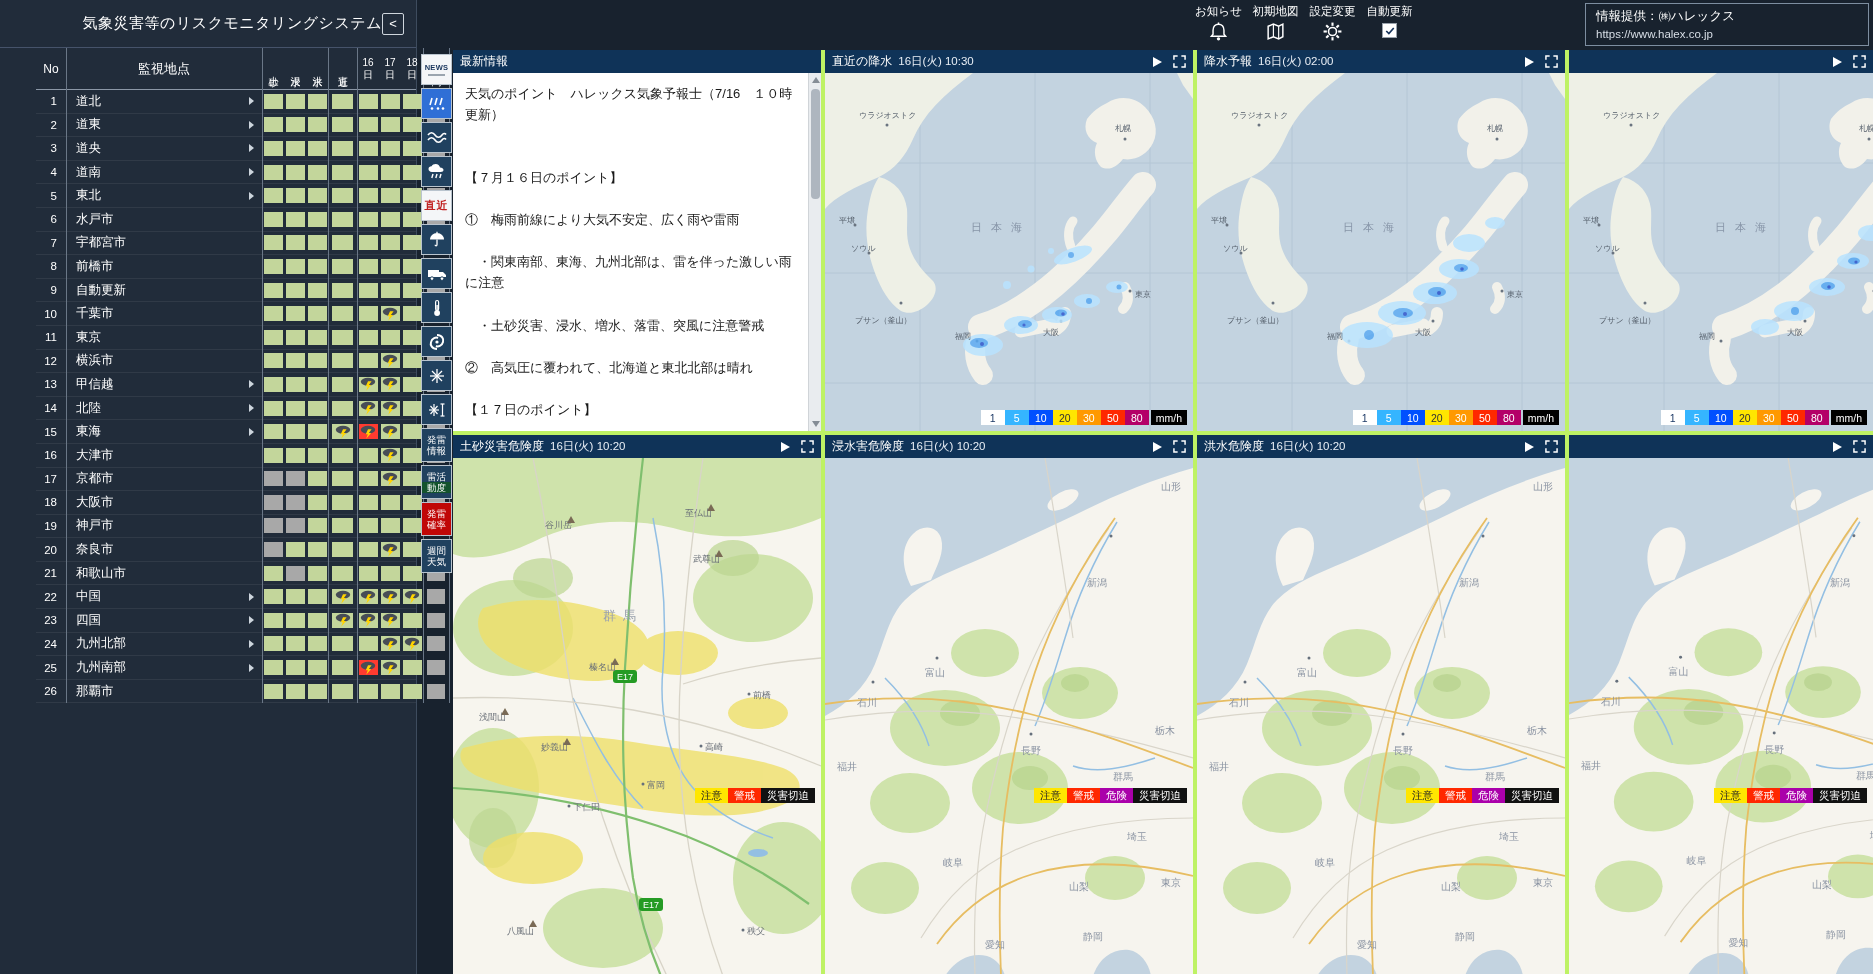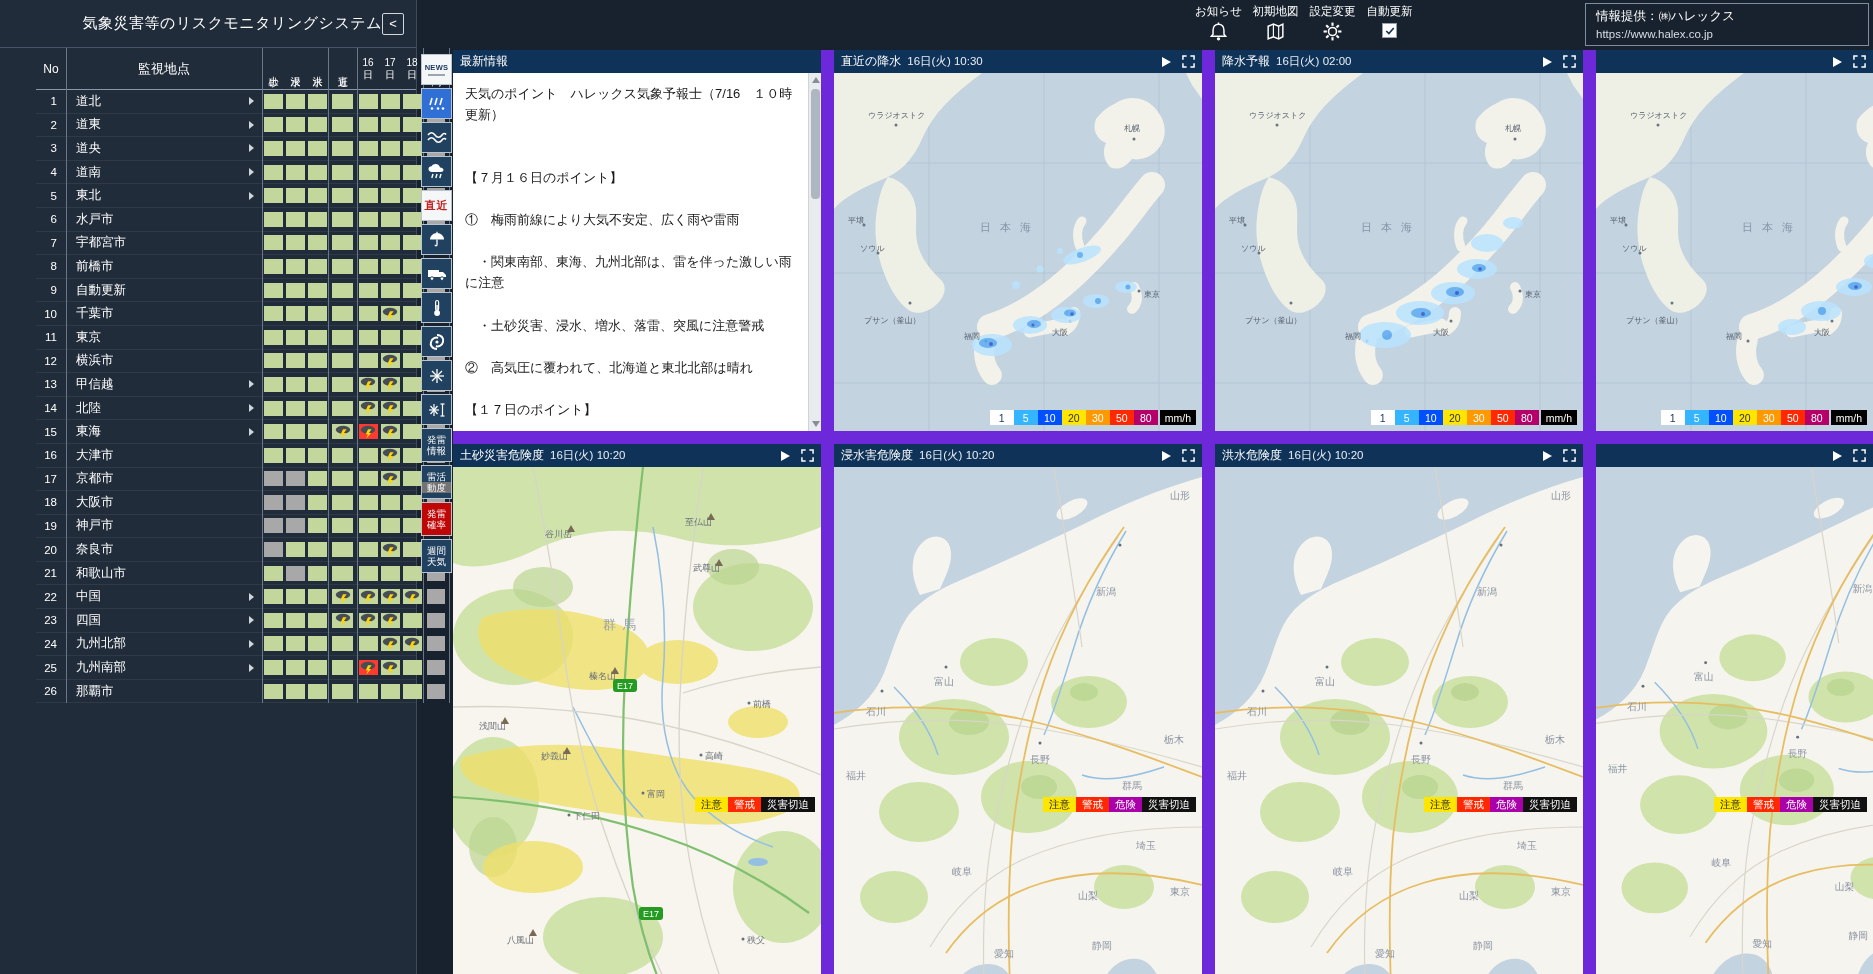--- a/index.html
+++ b/index.html
@@ -34,39 +34,39 @@
   .vline{position:absolute;top:0;bottom:0;width:1px;background:#6a7787;}
 
   
   .toolbar{position:absolute;left:421px;top:54px;width:31px;display:flex;flex-direction:column;gap:3px;}
   .tool{width:31px;height:31px;border:1px solid #b9c4ce;background:#20415f;display:flex;align-items:center;justify-content:center;padding:0;cursor:pointer;flex-direction:column;}
   .tool.white{background:#f4f6f8;}
   .tool.blue{background:#2f6fd6;}
   .tool.red{background:#c00707;}
   .tool.text{height:34px;font-size:9.5px;color:#fff;line-height:1.2;}
   .tool.text span{display:block;width:100%;text-align:center;}
-  .tool .red-line{background:#737373;}
+  .tool .red-line{background:#14532d;}
   .news-word{font-size:7.5px;font-weight:bold;color:#15325a;letter-spacing:.3px;}
   .news-line{display:block;width:17px;height:2px;background:#9aa5af;margin-top:2px;}
   .chokkin-txt{font-size:11px;color:#c02020;font-weight:bold;letter-spacing:1px;}
 
   
   .main-head{position:absolute;left:418px;top:0;width:1455px;height:50px;}
   .hbtns{position:absolute;left:772px;top:4px;display:flex;}
   .hbtn{width:57px;display:flex;flex-direction:column;align-items:center;gap:2px;background:none;border:none;color:#fff;font-size:11.5px;cursor:pointer;padding:0;}
   .hbtn svg{width:21px;height:21px;}
   .cbx{width:15px;height:15px;background:#fff;border:1px solid #99a2ac;display:flex;align-items:center;justify-content:center;margin-top:2px;}
   .cbx svg{display:none;width:12px;height:12px;}
   .cbx[data-checked="true"] svg{display:block;}
   .provider{position:absolute;right:4px;top:3px;width:284px;height:43px;border:1px solid #7d8ea0;padding:4px 10px;color:#fff;}
   .provider .l1{font-size:12.5px;}
   .provider .l2{font-size:11.5px;color:#d7dee6;margin-top:3px;cursor:pointer;}
 
   
-  .panels{position:absolute;left:453px;top:50px;width:1420px;height:924px;display:grid;grid-template-columns:368px 368px 368px 1fr;grid-template-rows:381px 1fr;gap:13px;background:#6d28d9;}
+  .panels{position:absolute;left:453px;top:50px;width:1420px;height:924px;display:grid;grid-template-columns:368px 368px 368px 1fr;grid-template-rows:381px 1fr;gap:4px;background:#bef264;}
   .panel{position:relative;background:#dfe3e6;overflow:hidden;}
   .phead{position:absolute;top:0;left:0;right:0;height:23px;background:#0f3358;display:flex;align-items:center;padding:0 7px;color:#fff;z-index:6;}
   .ptitle{font-size:12px;}
   .ptime{font-size:11.5px;margin-left:6px;color:#e8eef5;}
   .pbtns{margin-left:auto;display:flex;gap:11px;align-items:center;}
   .pbtn{background:none;border:none;padding:0;cursor:pointer;display:flex;align-items:center;}
   .play{width:0;height:0;border-left:9px solid #fff;border-top:5.5px solid transparent;border-bottom:5.5px solid transparent;}
   .pbody{position:absolute;left:0;right:0;top:23px;bottom:0;overflow:hidden;}
   .mapsvg{width:100%;height:100%;display:block;}
 

